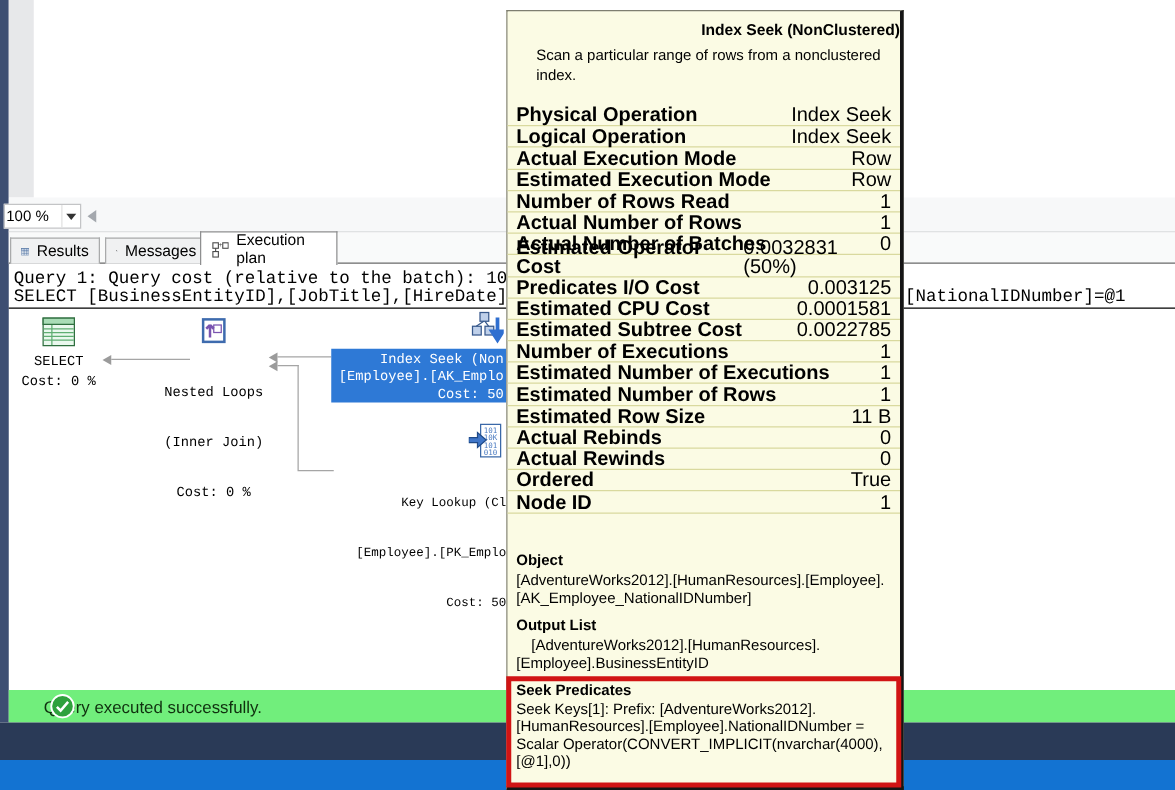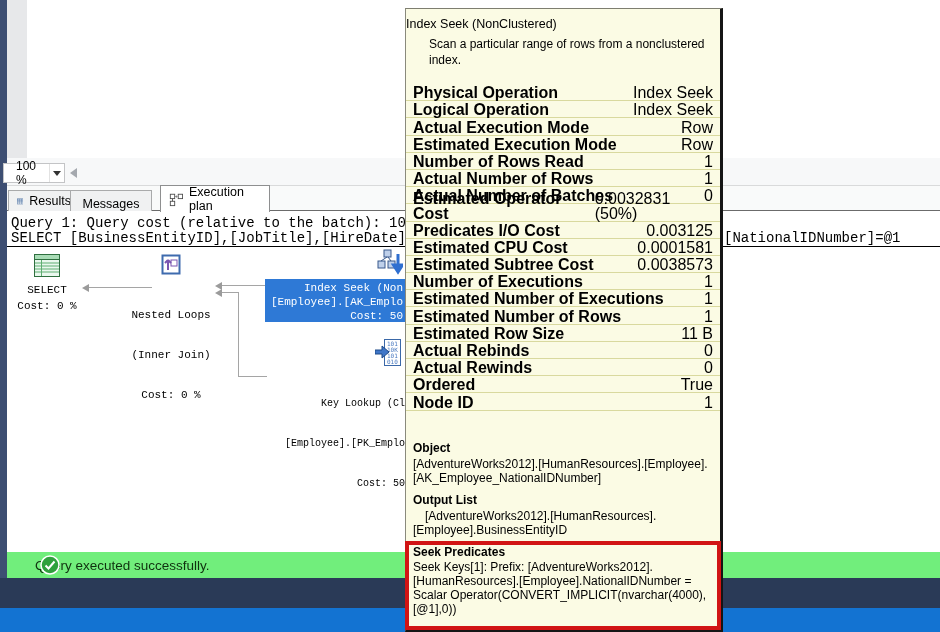--- a/index.html
+++ b/index.html
@@ -12,32 +12,32 @@
   .abs{position:absolute;}
   .mono{font-family:"Liberation Mono","DejaVu Sans Mono",monospace; white-space:pre;}
 
   
   .left-stripe{left:0;top:0;width:7px;height:578px;background:var(--left_stripe,#3D4E72);}
   .editor-margin{left:7px;top:0;width:20px;height:158px;background:#E7E8EA;}
 
   
   .bottom-band{left:7px;top:158px;width:933px;height:28px;background:#F7F8F9;border-bottom:1px solid #D9DADB;box-sizing:border-box;}
   .zoom-control{left:3px;top:163px;width:62px;height:20px;background:#fff;border:1px solid #C3C4C6;box-sizing:border-box;display:flex;align-items:center;}
-  .zoom-control .val{flex:1;padding-left:12px;font-size:12px;}
+  .zoom-control .val{flex:1;padding-left:1px;font-size:12px;}
   .zoom-arrow{width:14px;height:100%;display:flex;align-items:center;justify-content:center;border-left:1px solid #E2E2E2;}
   .tri-down{width:0;height:0;border-left:4px solid transparent;border-right:4px solid transparent;border-top:5px solid #333;}
   .scroll-left-arrow{left:70px;top:168px;width:0;height:0;border-top:5px solid transparent;border-bottom:5px solid transparent;border-right:7px solid #A4A8AE;}
 
   
   .tab-strip{left:7px;top:186px;width:933px;height:25px;background:#F9FAFA;border-bottom:1px solid #6B6B6B;box-sizing:border-box;}
   .tab{position:absolute;display:flex;align-items:center;gap:6px;box-sizing:border-box;padding:0 8px;font-size:12.5px;}
   .tab.inactive{top:190px;height:21px;background:#F0F1F2;border:1px solid #A9AAAB;border-bottom:none;}
   .tab.active{top:185px;height:27px;background:#ffffff;border:1px solid #8E8F90;border-bottom:none;z-index:3;}
   .tab-results{left:8px;width:72px;justify-content:space-between;}
-  .tab-messages{left:70px;width:82px;flex-direction:column;}
+  .tab-messages{left:84px;width:82px;}
   .tab-execplan{left:160px;width:110px;}
 
   
   .query-heading{left:11px;top:215px;font-size:14px;}
   .query-statement{left:11px;top:230px;font-size:14px;text-align:center;}
   .query-statement-right{left:724px;top:230px;font-size:14px;}
   .statement-underline{left:7px;top:246px;width:933px;height:1px;background:#000;}
 
   .node-label{font-size:11px;line-height:13px;text-align:center;}
   .select-node-text{left:12px;top:284px;width:70px;}
@@ -61,21 +61,21 @@
   .blue-band{left:0;top:608px;width:940px;height:24px;background:var(--statusbar_blue,#1373D2);}
 
   
   .tooltip{
     left:405px;top:8px;width:318px;height:624px;box-sizing:border-box;
     background:var(--tooltip_bg,#FBFBE4);
     border-top:1px solid #7E7E70;border-left:1px solid #8A8A7C;
     border-right:3px solid #151515;border-bottom:3px solid #151515;
     z-index:10;
   }
-  .tt-title{position:absolute;top:8px;left:0;right:0;text-align:left;font-weight:normal;font-size:12.5px;}
+  .tt-title{position:absolute;top:8px;left:0;right:0;text-align:right;font-weight:bold;font-size:12.5px;}
   .tt-desc{position:absolute;top:27px;left:7px;right:7px;font-size:12px;line-height:16px;margin-left:16px;}
   .tt-rows{position:absolute;top:75px;left:0;right:0;}
   .tt-row{display:flex;justify-content:space-between;align-items:flex-end;height:16.2px;line-height:15px;border-bottom:1px solid var(--tooltip_separator,#D9D99E);padding:0 7px;font-size:16px;}
   .tt-row .lbl{font-weight:bold;}
   .tt-sec-heading{position:absolute;left:7px;font-weight:bold;font-size:12px;}
   .tt-sec-line{position:absolute;left:7px;right:7px;font-size:12px;}
 
   .seek-highlight{
     left:405px;top:541px;width:316px;height:89px;box-sizing:border-box;
     border:4px solid var(--highlight_red,#D11414);z-index:30;pointer-events:none;
@@ -261,21 +261,21 @@
           <span class="val">0.003125</span>
         </div>
 
         <div class="tt-row">
           <span class="lbl">Estimated CPU Cost</span>
           <span class="val">0.0001581</span>
         </div>
 
         <div class="tt-row">
           <span class="lbl">Estimated Subtree Cost</span>
-          <span class="val">0.0038573</span>
+          <span class="val">0.0022785</span>
         </div>
 
         <div class="tt-row">
           <span class="lbl">Number of Executions</span>
           <span class="val">1</span>
         </div>
 
         <div class="tt-row">
           <span class="lbl">Estimated Number of Executions</span>
           <span class="val">1</span>

